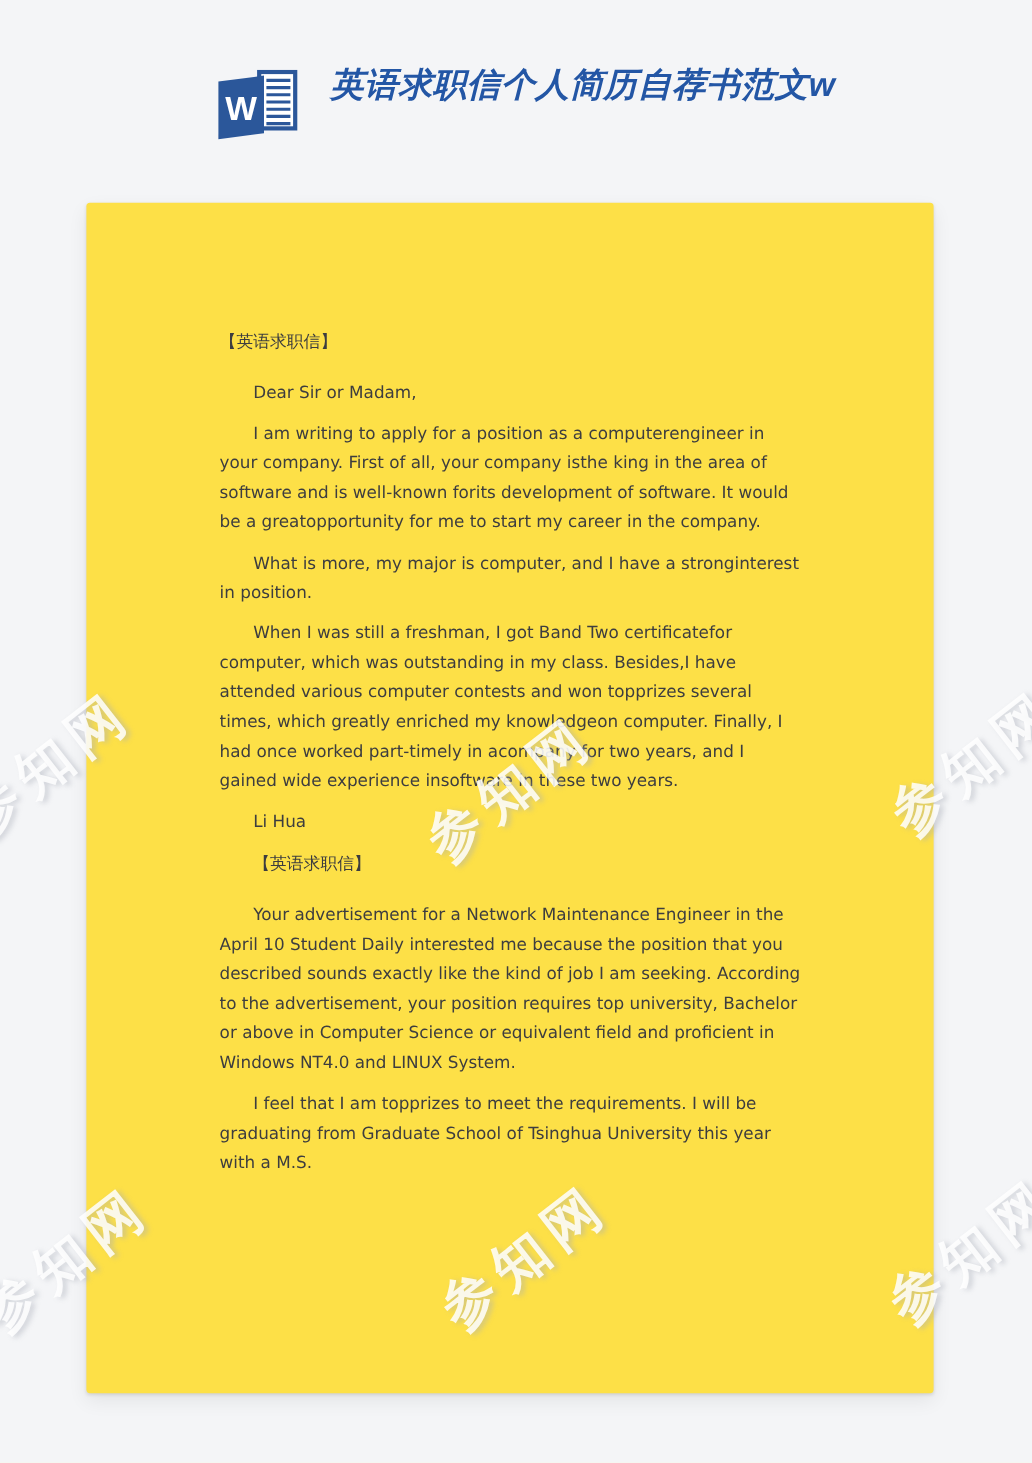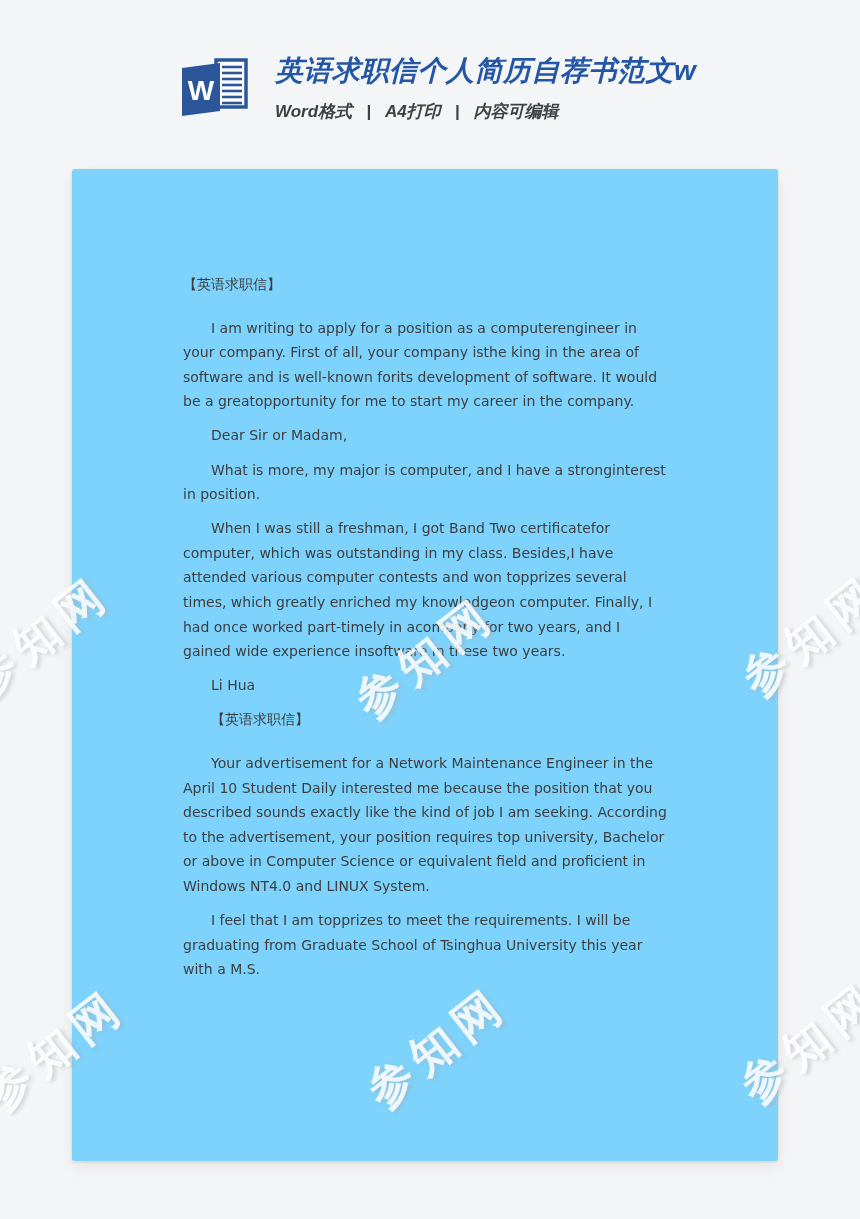--- a/index.html
+++ b/index.html
@@ -33,21 +33,21 @@
   }
   .subtitle-sep { margin: 0 14px; color: #3d4145; font-weight: bold; }
 
   
   .page {
     position: absolute;
     left: 72px;
     top: 169px;
     width: 706px;
     height: 992px;
-    background: #7dd3fc;
+    background: #fde047;
     border-radius: 3px;
     box-shadow: 0 1px 3px rgba(0,0,0,0.10), 0 6px 16px rgba(0,0,0,0.07);
   }
   .page-body {
     position: absolute;
     left: 111px;
     right: 111px;
     top: 103px;
     bottom: 40px;
     overflow: hidden;
@@ -91,31 +91,28 @@
           <line x1="42" y1="33" x2="62" y2="33"></line>
           <line x1="42" y1="39" x2="62" y2="39"></line>
           <line x1="42" y1="45" x2="62" y2="45"></line>
         </g>
         <polygon points="2,10 40,5 40,53 2,58" fill="#2b579a"></polygon>
         <text x="21" y="42" text-anchor="middle" fill="#ffffff" font-size="28" font-weight="bold" font-family="Liberation Sans, DejaVu Sans, sans-serif">W</text>
       </svg>
     </div>
     <div class="title-block">
       <h1 class="doc-title" style="color:#2356a5">英语求职信个人简历自荐书范文w</h1>
-      <div class="doc-subtitle">
-        <span>Word格式</span><span class="subtitle-sep">|</span><span>A4打印</span><span class="subtitle-sep">|</span><span>内容可编辑</span>
-      </div>
     </div>
   </div>
 
   <div class="page">
     <div class="page-body">
         <p class="heading">【英语求职信】</p>
+        <p class="indent">Dear Sir or Madam,</p>
         <p class="indent">I am writing to apply for a position as a computerengineer in your company. First of all, your company isthe king in the area of software and is well-known forits development of software. It would be a greatopportunity for me to start my career in the company.</p>
-        <p class="indent">Dear Sir or Madam,</p>
         <p class="indent">What is more, my major is computer, and I have a stronginterest in position.</p>
         <p class="indent">When I was still a freshman, I got Band Two certificatefor computer, which was outstanding in my class. Besides,I have attended various computer contests and won topprizes several times, which greatly enriched my knowledgeon computer. Finally, I had once worked part-timely in acompany for two years, and I gained wide experience insoftware in these two years.</p>
         <p class="indent">Li Hua</p>
         <p class="heading-indent">【英语求职信】</p>
         <p class="indent">Your advertisement for a Network Maintenance Engineer in the April 10 Student Daily interested me because the position that you described sounds exactly like the kind of job I am seeking. According to the advertisement, your position requires top university, Bachelor or above in Computer Science or equivalent field and proficient in Windows NT4.0 and LINUX System.</p>
         <p class="indent">I feel that I am topprizes to meet the requirements. I will be graduating from Graduate School of Tsinghua University this year with a M.S.</p>
       </div>
   </div>
 
   <div class="watermark-layer">

